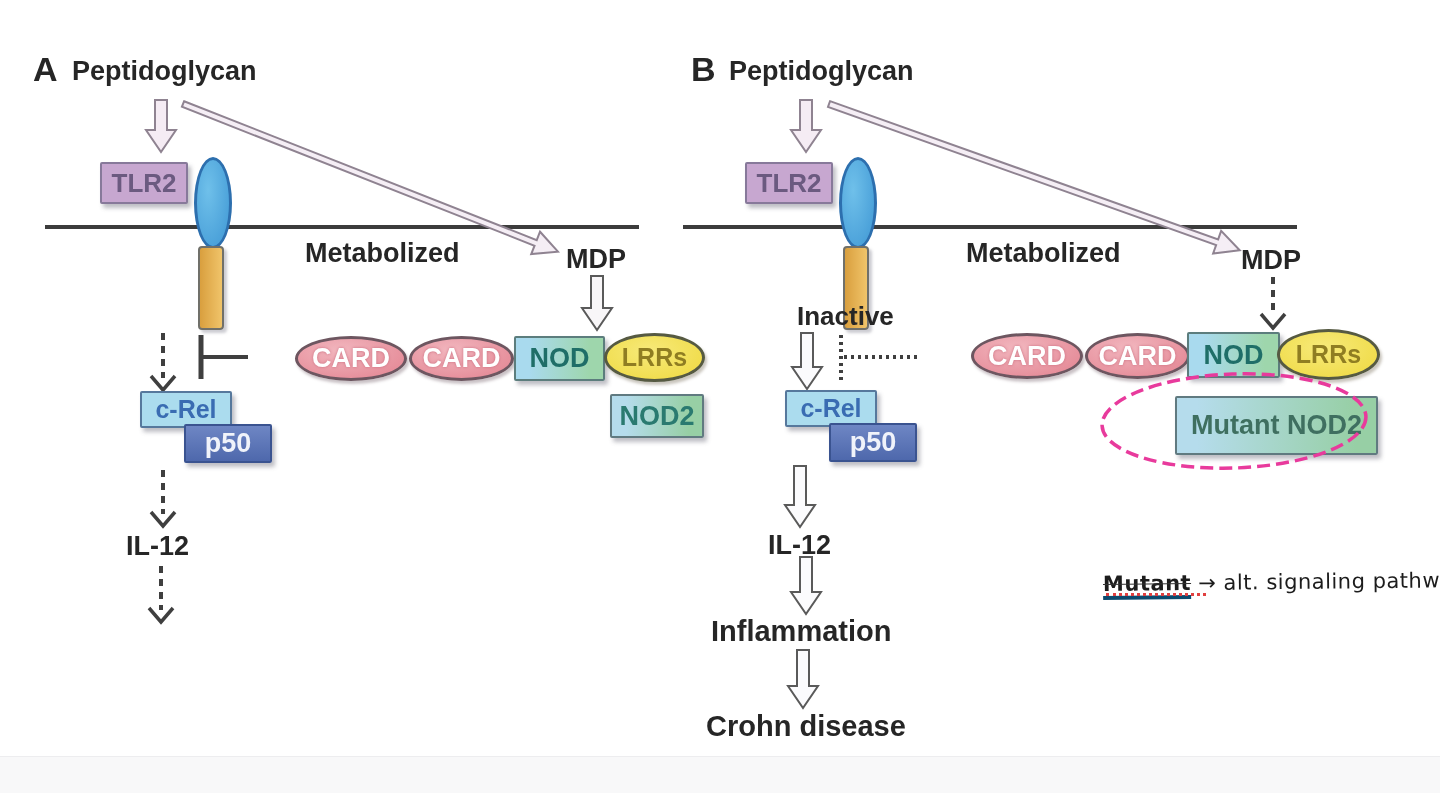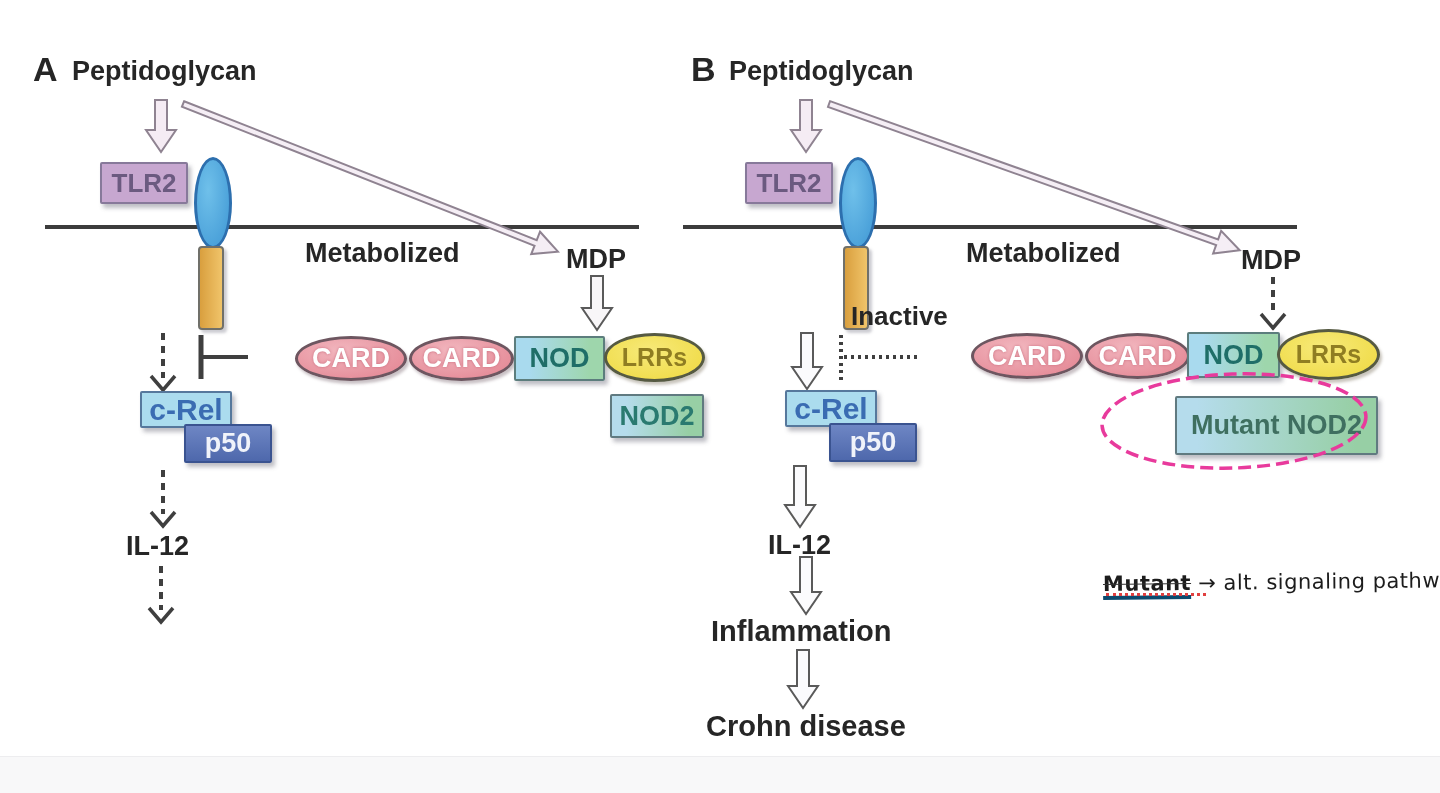--- a/index.html
+++ b/index.html
@@ -8,21 +8,21 @@
   svg.layer{position:absolute;left:0;top:0;pointer-events:none;}
   .under{z-index:1;} .over{z-index:3;}
   .node{position:absolute;z-index:2;display:flex;align-items:center;justify-content:center;
         font-weight:bold;box-sizing:border-box;margin-left:48px;}
   .shadow{box-shadow:3px 4px 4px rgba(110,110,125,.45);}
   .tlr2{background:#c7a7d0;border:2px solid #87799a;color:#6b5a80;font-size:26px;border-radius:2px;}
   .receptor{border-radius:50%;background:radial-gradient(ellipse at 35% 35%,#6fc0ea,#3f97d4);
             border:3px solid #2d6fae;}
   .rod{background:linear-gradient(90deg,#d99f3e,#f0c46a);border:2px solid #70706a;border-radius:4px;
        box-shadow:3px 3px 3px rgba(110,110,125,.35);}
-  .crel{background:#abdcee;border:2px solid #56789c;color:#3a6cb2;font-size:30px;border-radius:2px;}
+  .crel{background:#abdcee;border:2px solid #56789c;color:#3a6cb2;font-size:25px;border-radius:2px;}
   .p50{background:linear-gradient(180deg,#6e86c4,#4e68ac);border:2px solid #3a5390;color:#f0f3fa;
        font-size:27px;border-radius:2px;z-index:3;}
   .card{border-radius:50%;background:radial-gradient(ellipse at 40% 30%,#f2b7bf,#e2818f);
         border:3px solid #6d5660;color:#ffffff;font-size:27px;text-shadow:0 0 3px #c96b7c;
         box-shadow:2px 3px 3px rgba(120,100,110,.4);}
   .nodbox{background:linear-gradient(90deg,#a9daee 15%,#9ed6ac 85%);border:2px solid #5c7d7d;
           color:#1f6e68;font-size:27px;border-radius:2px;}
   .lrrs{border-radius:50%;background:radial-gradient(ellipse at 45% 35%,#f7ea7a,#eed83e);
         border:3px solid #565a42;color:#8f7d22;font-size:25px;
         box-shadow:2px 3px 3px rgba(120,110,90,.4);}
@@ -117,21 +117,21 @@
 
   <div class="lbl" style="left:126px;top:531px;font-size:27px;">IL-12</div>
 
   <div class="lbl" style="left:691px;top:50px;font-size:34px;">B</div>
   <div class="lbl" style="left:729px;top:56px;font-size:27px;">Peptidoglycan</div>
 
   <div class="node tlr2 shadow" style="left:697px;top:162px;width:88px;height:42px;">TLR2</div>
   <div class="node receptor" style="left:791px;top:157px;width:38px;height:92px;"></div>
   <div class="node rod" style="left:795px;top:246px;width:26px;height:84px;"></div>
 
-  <div class="lbl" style="left:851px;top:301px;font-size:26px;">Inactive</div>
+  <div class="lbl" style="left:797px;top:301px;font-size:26px;">Inactive</div>
   <div class="lbl" style="left:966px;top:238px;font-size:27px;">Metabolized</div>
   <div class="lbl" style="left:1241px;top:245px;font-size:27px;">MDP</div>
 
   <div class="node card" style="left:923px;top:333px;width:112px;height:46px;">CARD</div>
   <div class="node card" style="left:1037px;top:333px;width:105px;height:46px;">CARD</div>
   <div class="node nodbox shadow" style="left:1139px;top:332px;width:93px;height:46px;">NOD</div>
   <div class="node lrrs" style="left:1229px;top:329px;width:103px;height:51px;">LRRs</div>
   <div class="node mutantbox shadow" style="left:1127px;top:396px;width:203px;height:59px;">Mutant NOD2</div>
 
   <div class="node crel shadow" style="left:737px;top:390px;width:92px;height:37px;">c-Rel</div>

